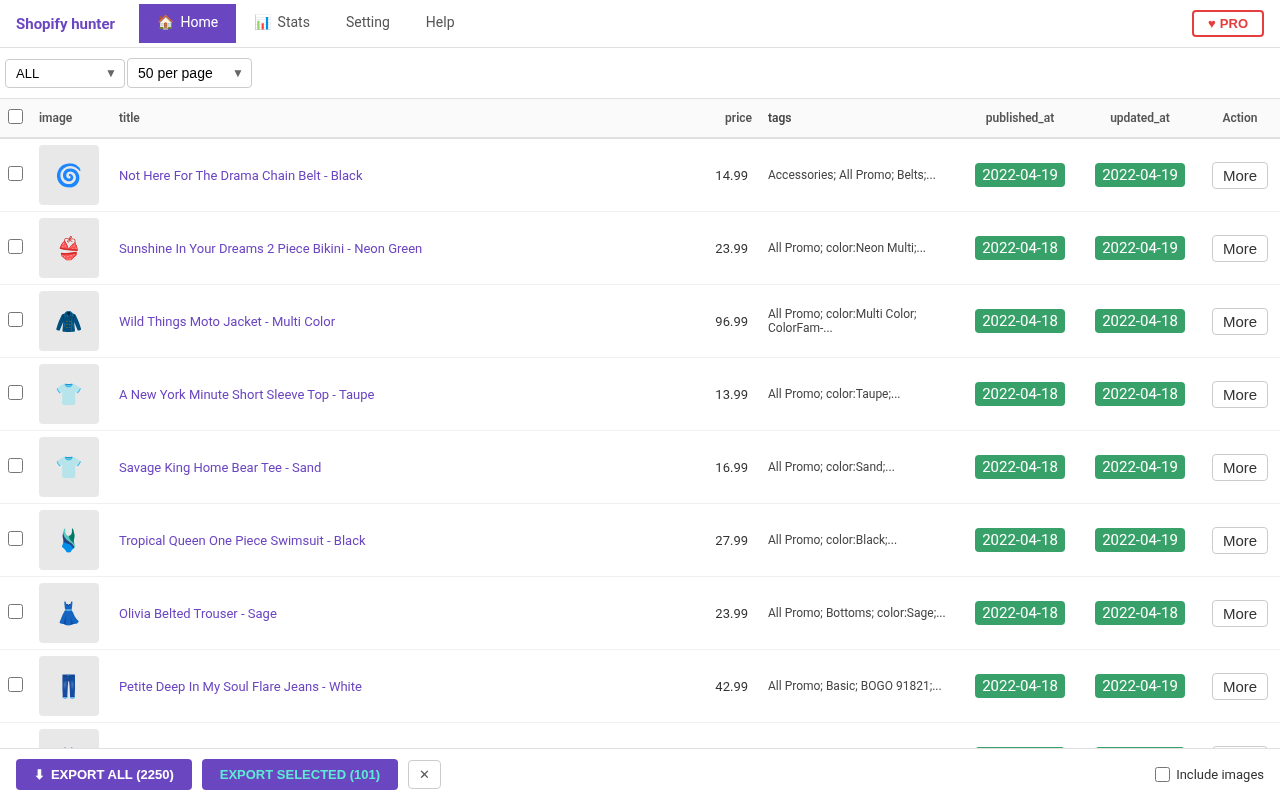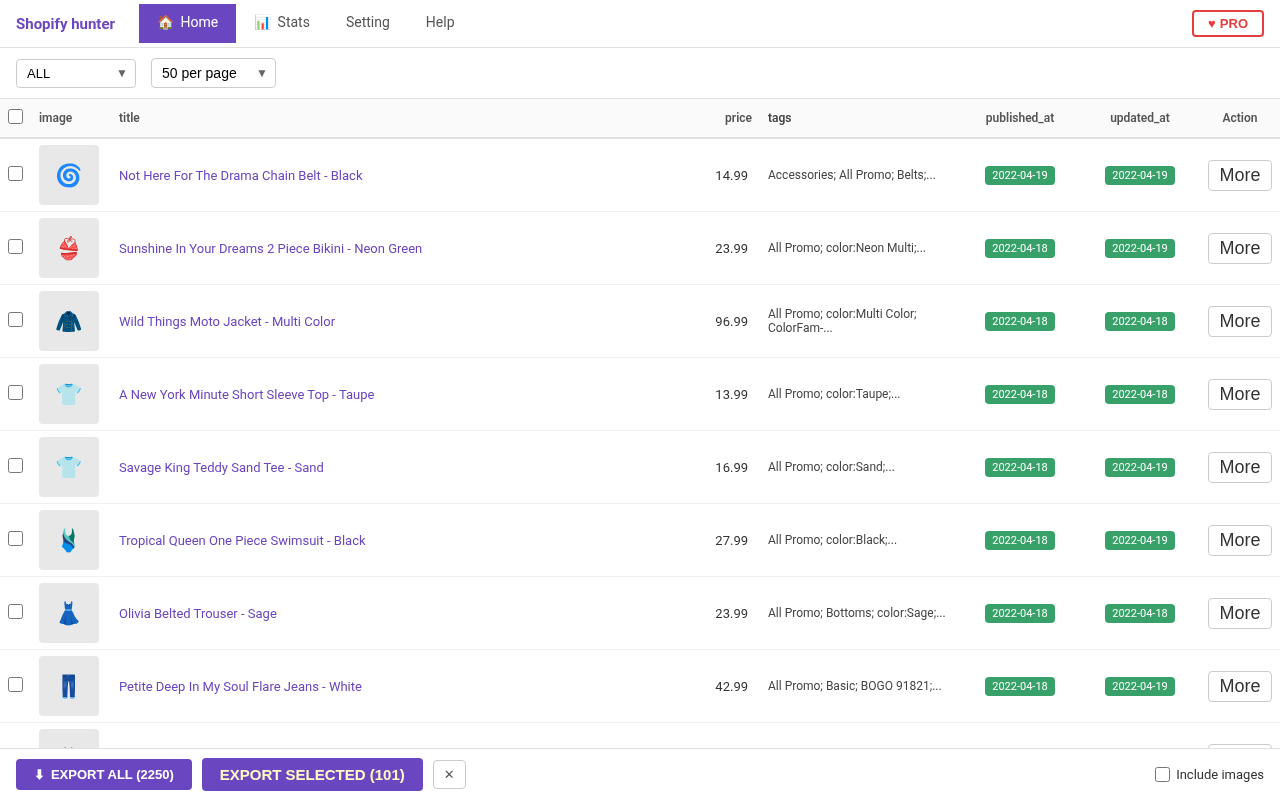--- a/index.html
+++ b/index.html
@@ -20,22 +20,22 @@
     }
     .nav-item.active { background: #6b46c1; color: #fff; border-bottom: 3px solid #6b46c1; }
     .pro-btn {
       margin-left: auto; border: 2px solid #e53e3e; color: #e53e3e;
       background: #fff; padding: 4px 14px; border-radius: 4px; font-weight: 700;
       font-size: 13px; cursor: pointer; display: flex; align-items: center; gap: 4px;
     }
 
     
     .toolbar {
-      display: flex; align-items: center; padding: 10px 16px; background: #fff;
-      border-bottom: 1px solid #e0e0e0; gap: 15px;
+      display: flex; align-items: center; padding: 10px 5px; background: #fff;
+      border-bottom: 1px solid #e0e0e0; gap: 2px;
     }
     .filter-select {
       border: 1px solid #ccc; border-radius: 4px; padding: 6px 30px 6px 10px;
       font-size: 13px; background: #fff; appearance: none; cursor: pointer;
       min-width: 120px; position: relative;
     }
     .select-wrap { position: relative; display: inline-flex; align-items: center; }
     .select-wrap .chevron {
       position: absolute; right: 8px; top: 50%; transform: translateY(-50%);
       pointer-events: none; color: #666; font-size: 12px;
@@ -69,43 +69,43 @@
     .col-upd { width: 120px; text-align: center; }
     .col-action { width: 80px; text-align: center; }
     .img-placeholder {
       width: 60px; height: 60px; background: #e8e8e8; border-radius: 4px;
       display: flex; align-items: center; justify-content: center; color: #aaa; font-size: 20px;
     }
     .product-title-link { color: #6b46c1; text-decoration: none; font-size: 13px; }
 
     .date-badge {
       background: #38a169; color: #fff; border-radius: 4px;
-      padding: 3px 7px; font-size: 11px; display: inline-block; white-space: nowrap;
+      padding: 3px 7px; font-size: 15px; display: inline-block; white-space: nowrap;
     }
     .more-btn {
       border: 1px solid #ccc; background: #fff; border-radius: 4px;
-      padding: 4px 10px; font-size: 18px; cursor: pointer; color: #333;
+      padding: 4px 10px; font-size: 15px; cursor: pointer; color: #333;
     }
 
     input[type="checkbox"] { width: 15px; height: 15px; cursor: pointer; accent-color: #6b46c1; }
 
     
     .footer-bar {
       position: fixed; bottom: 0; left: 0; right: 0;
       background: #fff; border-top: 1px solid #e0e0e0;
       display: flex; align-items: center; padding: 10px 16px; gap: 10px; height: 52px;
     }
     .export-all-btn {
       background: #6b46c1; color: #fff; border: none; border-radius: 4px;
       padding: 8px 18px; font-size: 13px; font-weight: 600; cursor: pointer;
       display: flex; align-items: center; gap: 6px;
     }
     .export-sel-btn {
-      background: #6b46c1; color: #fef9c3; border: none; border-radius: 4px;
-      padding: 8px 18px; font-size: 15px; font-weight: 600; cursor: pointer;
+      background: #6b46c1; color: #5eead4; border: none; border-radius: 4px;
+      padding: 8px 18px; font-size: 13px; font-weight: 600; cursor: pointer;
     }
     .close-btn {
       background: #fff; border: 1px solid #ccc; border-radius: 4px;
       padding: 6px 10px; font-size: 13px; cursor: pointer; color: #555;
     }
     .include-images {
       margin-left: auto; display: flex; align-items: center; gap: 6px; font-size: 13px;
     }
 
     .price-cell { text-align: right; padding-right: 12px; }
@@ -276,21 +276,21 @@
     </td>
   </tr>
         <tr>
     <td class="col-check">
       <input type="checkbox" style="">
     </td>
     <td class="col-img">
       <div class="img-placeholder" style="font-size:22px;">👕</div>
     </td>
     <td class="col-title">
-      <a class="product-title-link" href="#">Savage King Teddy Sand Tee - Sand</a>
+      <a class="product-title-link" href="#">Savage King Home Bear Tee - Sand</a>
     </td>
     <td class="col-price price-cell">
       <span>16.99</span>
     </td>
     <td class="col-tags">
       <span>All Promo; color:Sand;...</span>
     </td>
     <td class="col-pub">
       <span class="date-badge">2022-04-18</span>
     </td>

